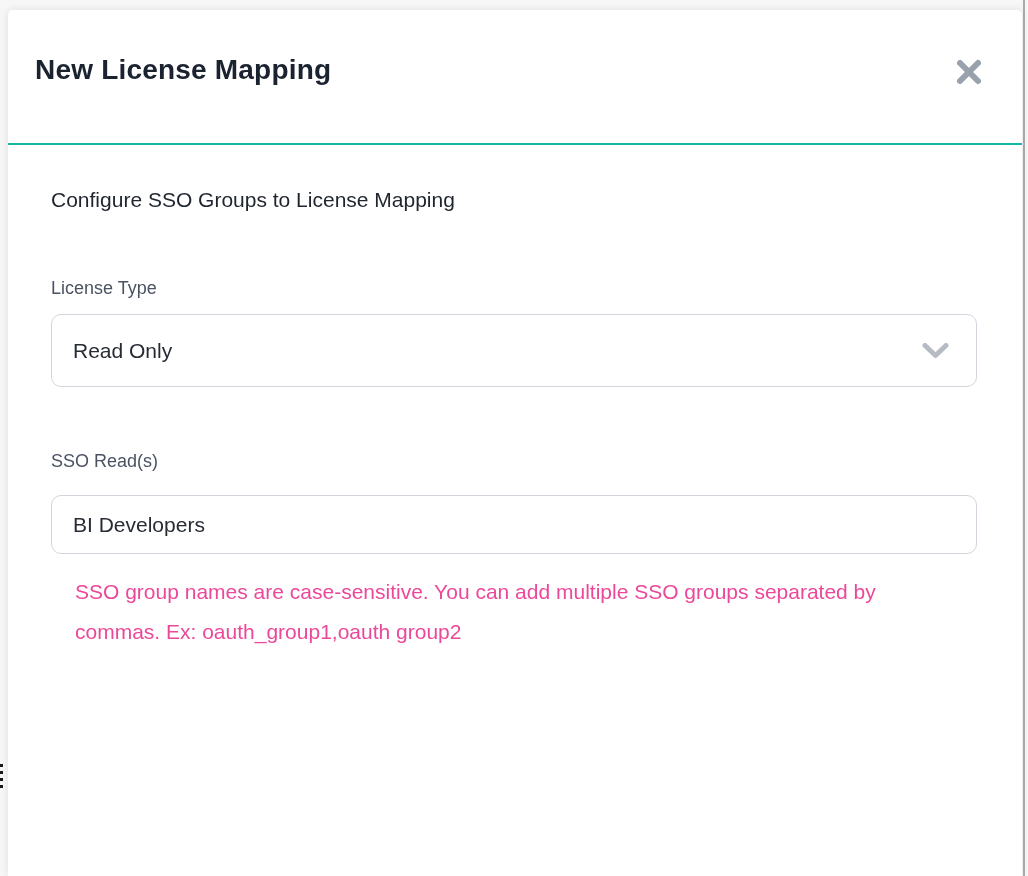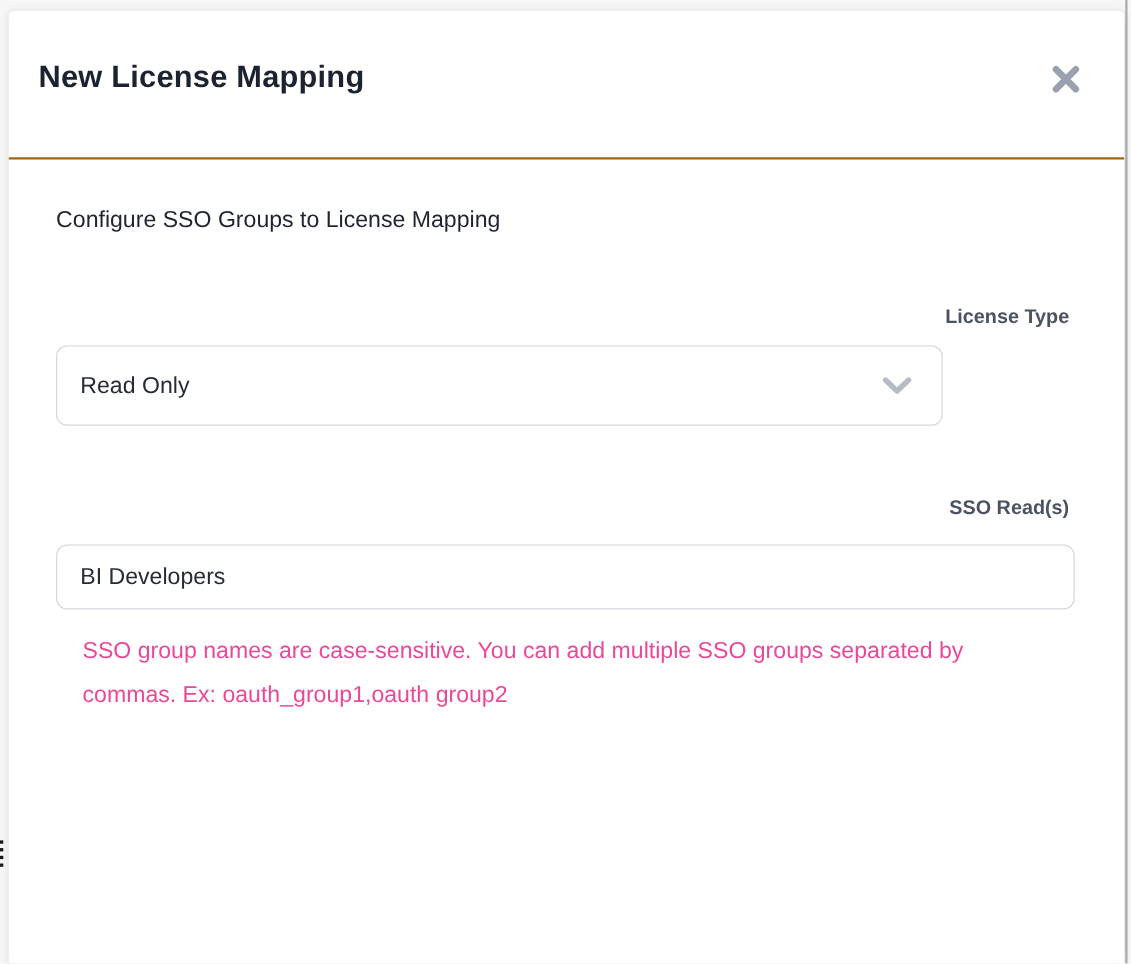--- a/index.html
+++ b/index.html
@@ -17,21 +17,21 @@
     left: 8px; top: 10px;
     width: 1014px; height: 866px;
     background: #ffffff;
     border-radius: 5px 5px 0 0;
     box-shadow: 0 0 8px rgba(0,0,0,0.10);
   }
 
   .modal-header {
     position: relative;
     height: 135px;
-    border-bottom: 2px solid #a16207;
+    border-bottom: 2px solid #14b8a6;
   }
   .modal-title {
     position: absolute;
     left: 27px; top: 44px;
     font-size: 28px;
     font-weight: 700;
     color: #1c2330;
     letter-spacing: 0.2px;
   }
   .close-btn {
@@ -49,29 +49,28 @@
   }
 
   .description {
     font-size: 21px;
     color: #1f252e;
     margin-bottom: 66px;
   }
 
   .field-label {
     font-size: 18px;
-    font-weight: 700;
+    font-weight: 400;
     color: #4b5363;
     margin-bottom: 15px;
-    text-align: right;
   }
 
   .select-box {
     position: relative;
-    width: 806px; height: 73px;
+    width: 926px; height: 73px;
     border: 1px solid #d2d6dc;
     border-radius: 10px;
     background: #ffffff;
     display: flex; align-items: center;
     padding: 0 50px 0 21px;
     cursor: pointer;
   }
   .select-value {
     font-size: 21px;
     color: #262b34;

